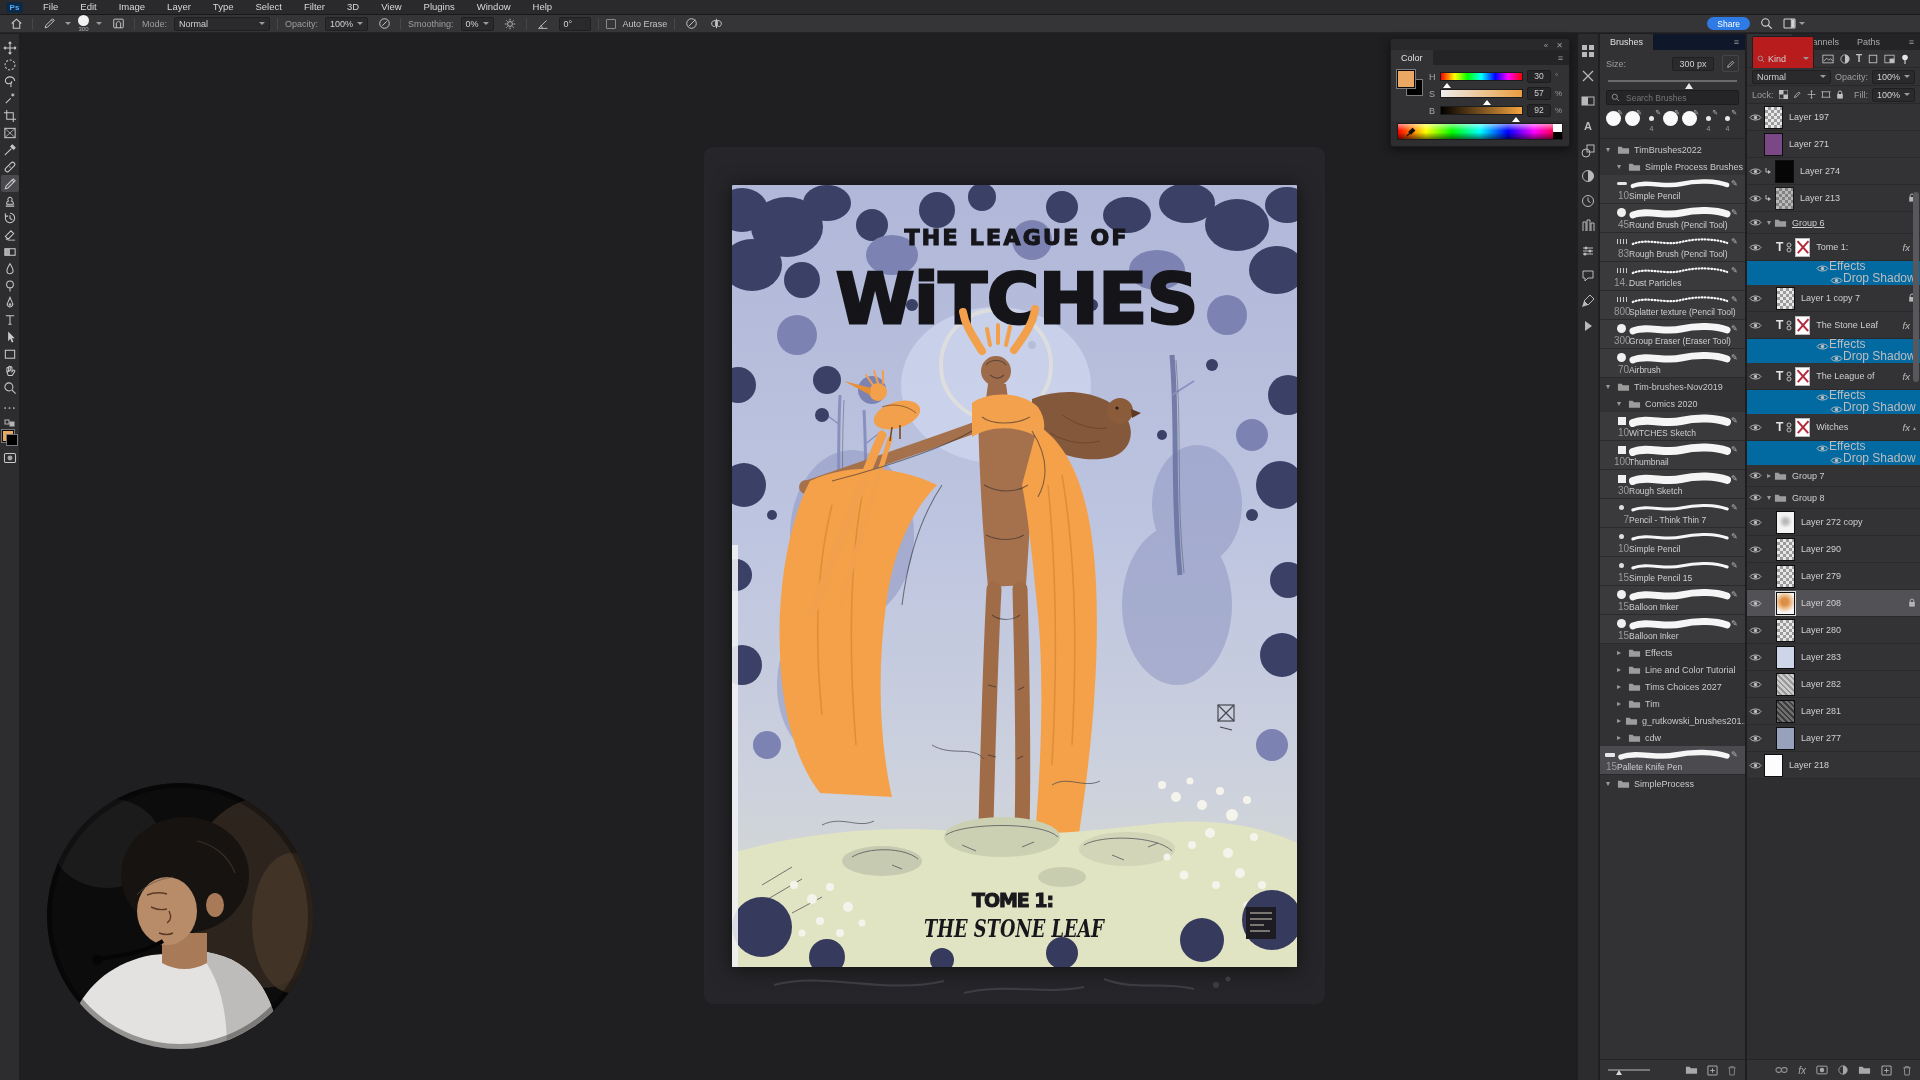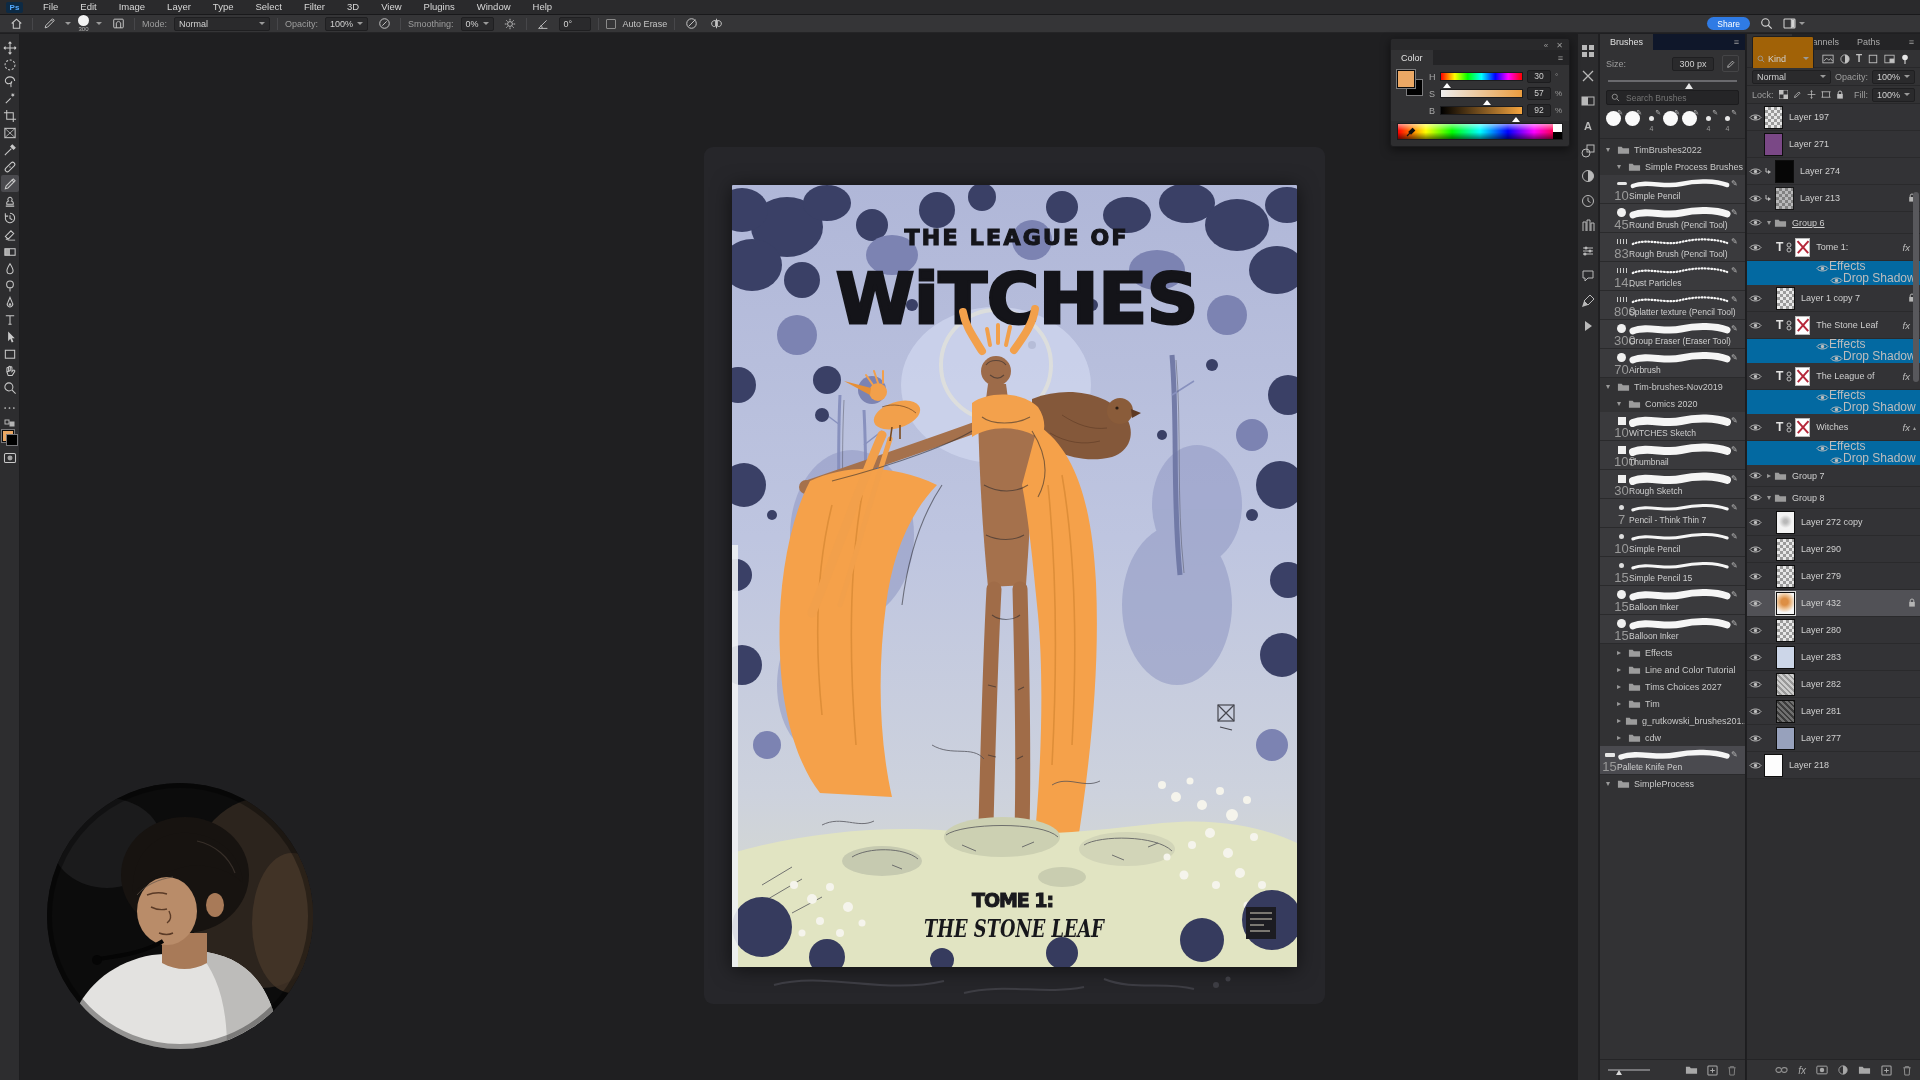--- a/index.html
+++ b/index.html
@@ -78,42 +78,42 @@
   .rb .big{width:15px;height:15px;border-radius:50%;background:#fafafa}
   .rb .small{width:5px;height:5px;border-radius:50%;background:#e8e8e8;margin:5px 0}
   .rb .bdg{position:absolute;right:-1px;top:-2px;font-size:7px;color:#b9b9b9}
   .rb .rnum{font-size:7px;color:#9a9a9a;line-height:6px}
   #br-tree{flex:1;overflow:hidden;padding-top:2px}
   .frow{display:flex;align-items:center;gap:4px;height:17px;color:#c9c9c9}
   .frow .chev{color:#9a9a9a;font-size:8px;width:7px}
   .brow{display:grid;grid-template-columns:15px 1fr 11px;grid-template-rows:13px 11px;align-items:center;background:#3a3a3d;border-bottom:1px solid #2a2a2c;padding:2px 3px 2px 0}
   .brow.sel{background:#4a4a4f}
   .btipc{display:flex;justify-content:center}
-  .bnum{font-size:13px;color:#9a9a9a;text-align:center;line-height:8px}
+  .bnum{font-size:10px;color:#9a9a9a;text-align:right;line-height:8px}
   .bname{grid-column:2/4;font-size:8.5px;color:#cfcfcf;white-space:nowrap;overflow:hidden}
   .bbadge{font-size:8px;color:#b0b0b0}
   .stk{width:100%;height:13px}
   .tip-round{width:9px;height:9px;border-radius:50%;background:#f0f0f0}
   .tip-small{width:5px;height:5px;border-radius:50%;background:#ddd}
   .tip-square{width:8px;height:8px;background:#f0f0f0}
   .tip-flat{width:10px;height:3px;border-radius:2px;background:#e6e6e6}
   .tip-knife{width:10px;height:4px;border-radius:1px;background:#e6e6e6}
   .tip-tex{width:10px;height:5px;background:repeating-linear-gradient(90deg,#ccc 0 1px,transparent 1px 3px)}
   .pbottom{flex:none;height:20px;border-top:1px solid #242426;background:#323234;display:flex;align-items:center;gap:9px;padding:0 8px;color:#a8a8a8}
   #br-bslider{position:relative;width:42px;height:8px}
   #br-bslider .trk{position:absolute;left:0;right:0;top:3px;height:1.5px;background:#77777a}
   #br-bslider .th{position:absolute;left:18%;top:1px;width:0;height:0;border:3.5px solid transparent;border-bottom:5px solid #d8d8d8}
   .pbicons{margin-left:auto;display:flex;gap:9px;align-items:center}
   
   #layers{position:absolute;left:1747px;top:34px;width:173px;height:1046px;background:#2e2e30;box-sizing:border-box;z-index:30;display:flex;flex-direction:column}
   #ly-tabs{height:16px;background:#242426;display:flex;align-items:center;flex:none}
   .lytab{height:16px;display:flex;align-items:center;padding:0 9px;color:#a9a9a9}
   .lytab.act{background:#323234;color:#e8e8e8}
   #ly-filter,#ly-blend,#ly-lock{height:17px;background:#323234;border-bottom:1px solid #28282a;display:flex;align-items:center;gap:4px;padding:0 5px;flex:none}
-  .kindbox{display:flex;align-items:center;gap:3px;background:#a16207;border:1px solid #1f1f21;border-radius:2px;height:12px;padding:16px 4px;width:52px}
+  .kindbox{display:flex;align-items:center;gap:3px;background:#b91c1c;border:1px solid #1f1f21;border-radius:2px;height:12px;padding:16px 4px;width:52px}
   .fics{display:flex;gap:6px;margin-left:4px;align-items:center;color:#c0c0c0}
   .blendbox{display:flex;align-items:center;background:#2a2a2c;border:1px solid #1f1f21;border-radius:2px;height:12px;padding:0 4px;width:72px;justify-content:space-between}
   #ly-list{flex:1;position:relative;overflow:hidden;background:#2e2e30}
   .lrow{display:flex;align-items:center;height:26px;background:#333336;border-bottom:1px solid #2a2a2c;padding-right:4px}
   .lrow.sel{background:#515156}
   .eyec{width:17px;display:flex;justify-content:center;flex:none}
   .eyec.sm{width:14px}
   .thumb{width:17px;height:21px;border:1px solid #0e0e0e;margin-right:6px;flex:none;background:#fff}
   .t-checker,.t-checkerlight{background-color:#e8e8e8;background-image:linear-gradient(45deg,#9b9b9b 25%,transparent 25%,transparent 75%,#9b9b9b 75%),linear-gradient(45deg,#9b9b9b 25%,transparent 25%,transparent 75%,#9b9b9b 75%);background-size:6px 6px;background-position:0 0,3px 3px}
   .t-checkerlight{opacity:.75}
@@ -1549,21 +1549,21 @@
           <div class="lrow sel">
             <span class="eyec">
               <svg width="13" height="9" viewBox="0 0 13 9">
                 <path d="M1 4.5C3 1.2 10 1.2 12 4.5 10 7.8 3 7.8 1 4.5Z" fill="none" stroke="#bdbdbd"></path>
                 <circle cx="6.5" cy="4.5" r="1.7" fill="#bdbdbd"></circle>
               </svg>
             </span>
             <span style="width:12px;flex:none"></span>
 
     <span class="thumb t-orange"></span>
-    <span class="lname">Layer 432</span>
+    <span class="lname">Layer 208</span>
             <span class="lockc">
               <svg width="8" height="10" viewBox="0 0 8 10">
                 <path d="M2.2 4V2.8a1.8 1.8 0 0 1 3.6 0V4" stroke="#b5b5b5" fill="none"></path>
                 <rect x="1.2" y="4" width="5.6" height="4.6" fill="#b5b5b5"></rect>
               </svg>
             </span>
           </div>
           <div class="lrow">
             <span class="eyec">
               <svg width="13" height="9" viewBox="0 0 13 9">

